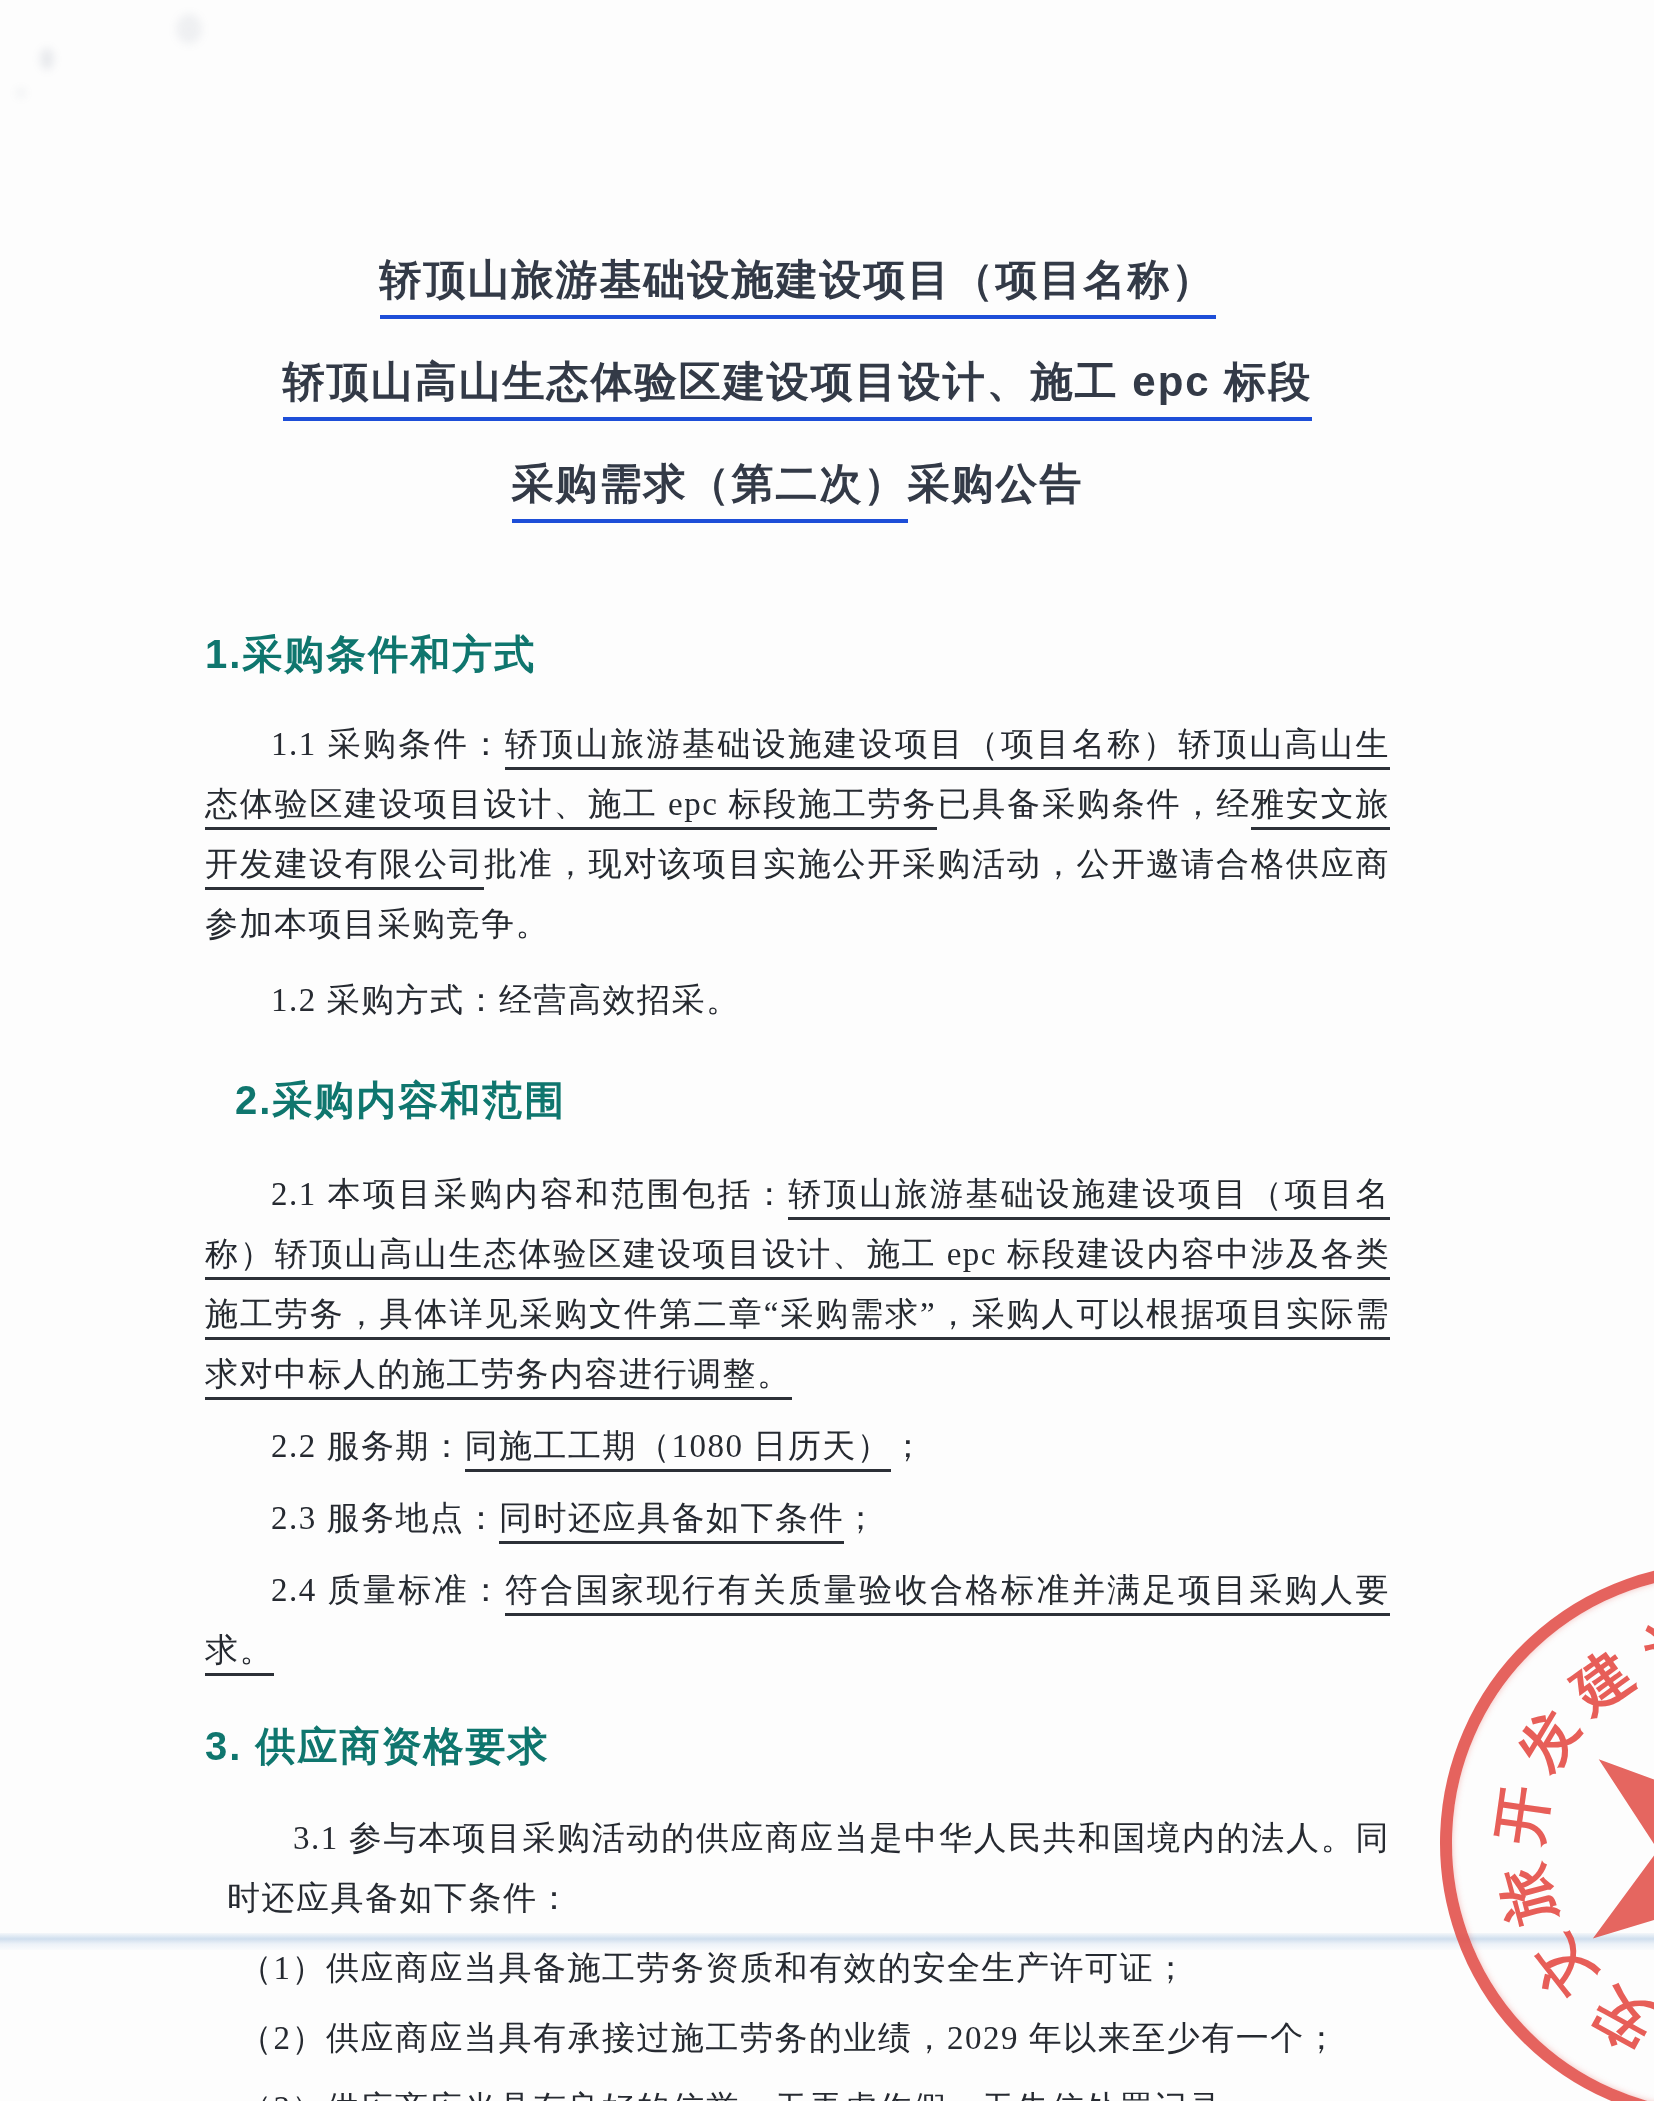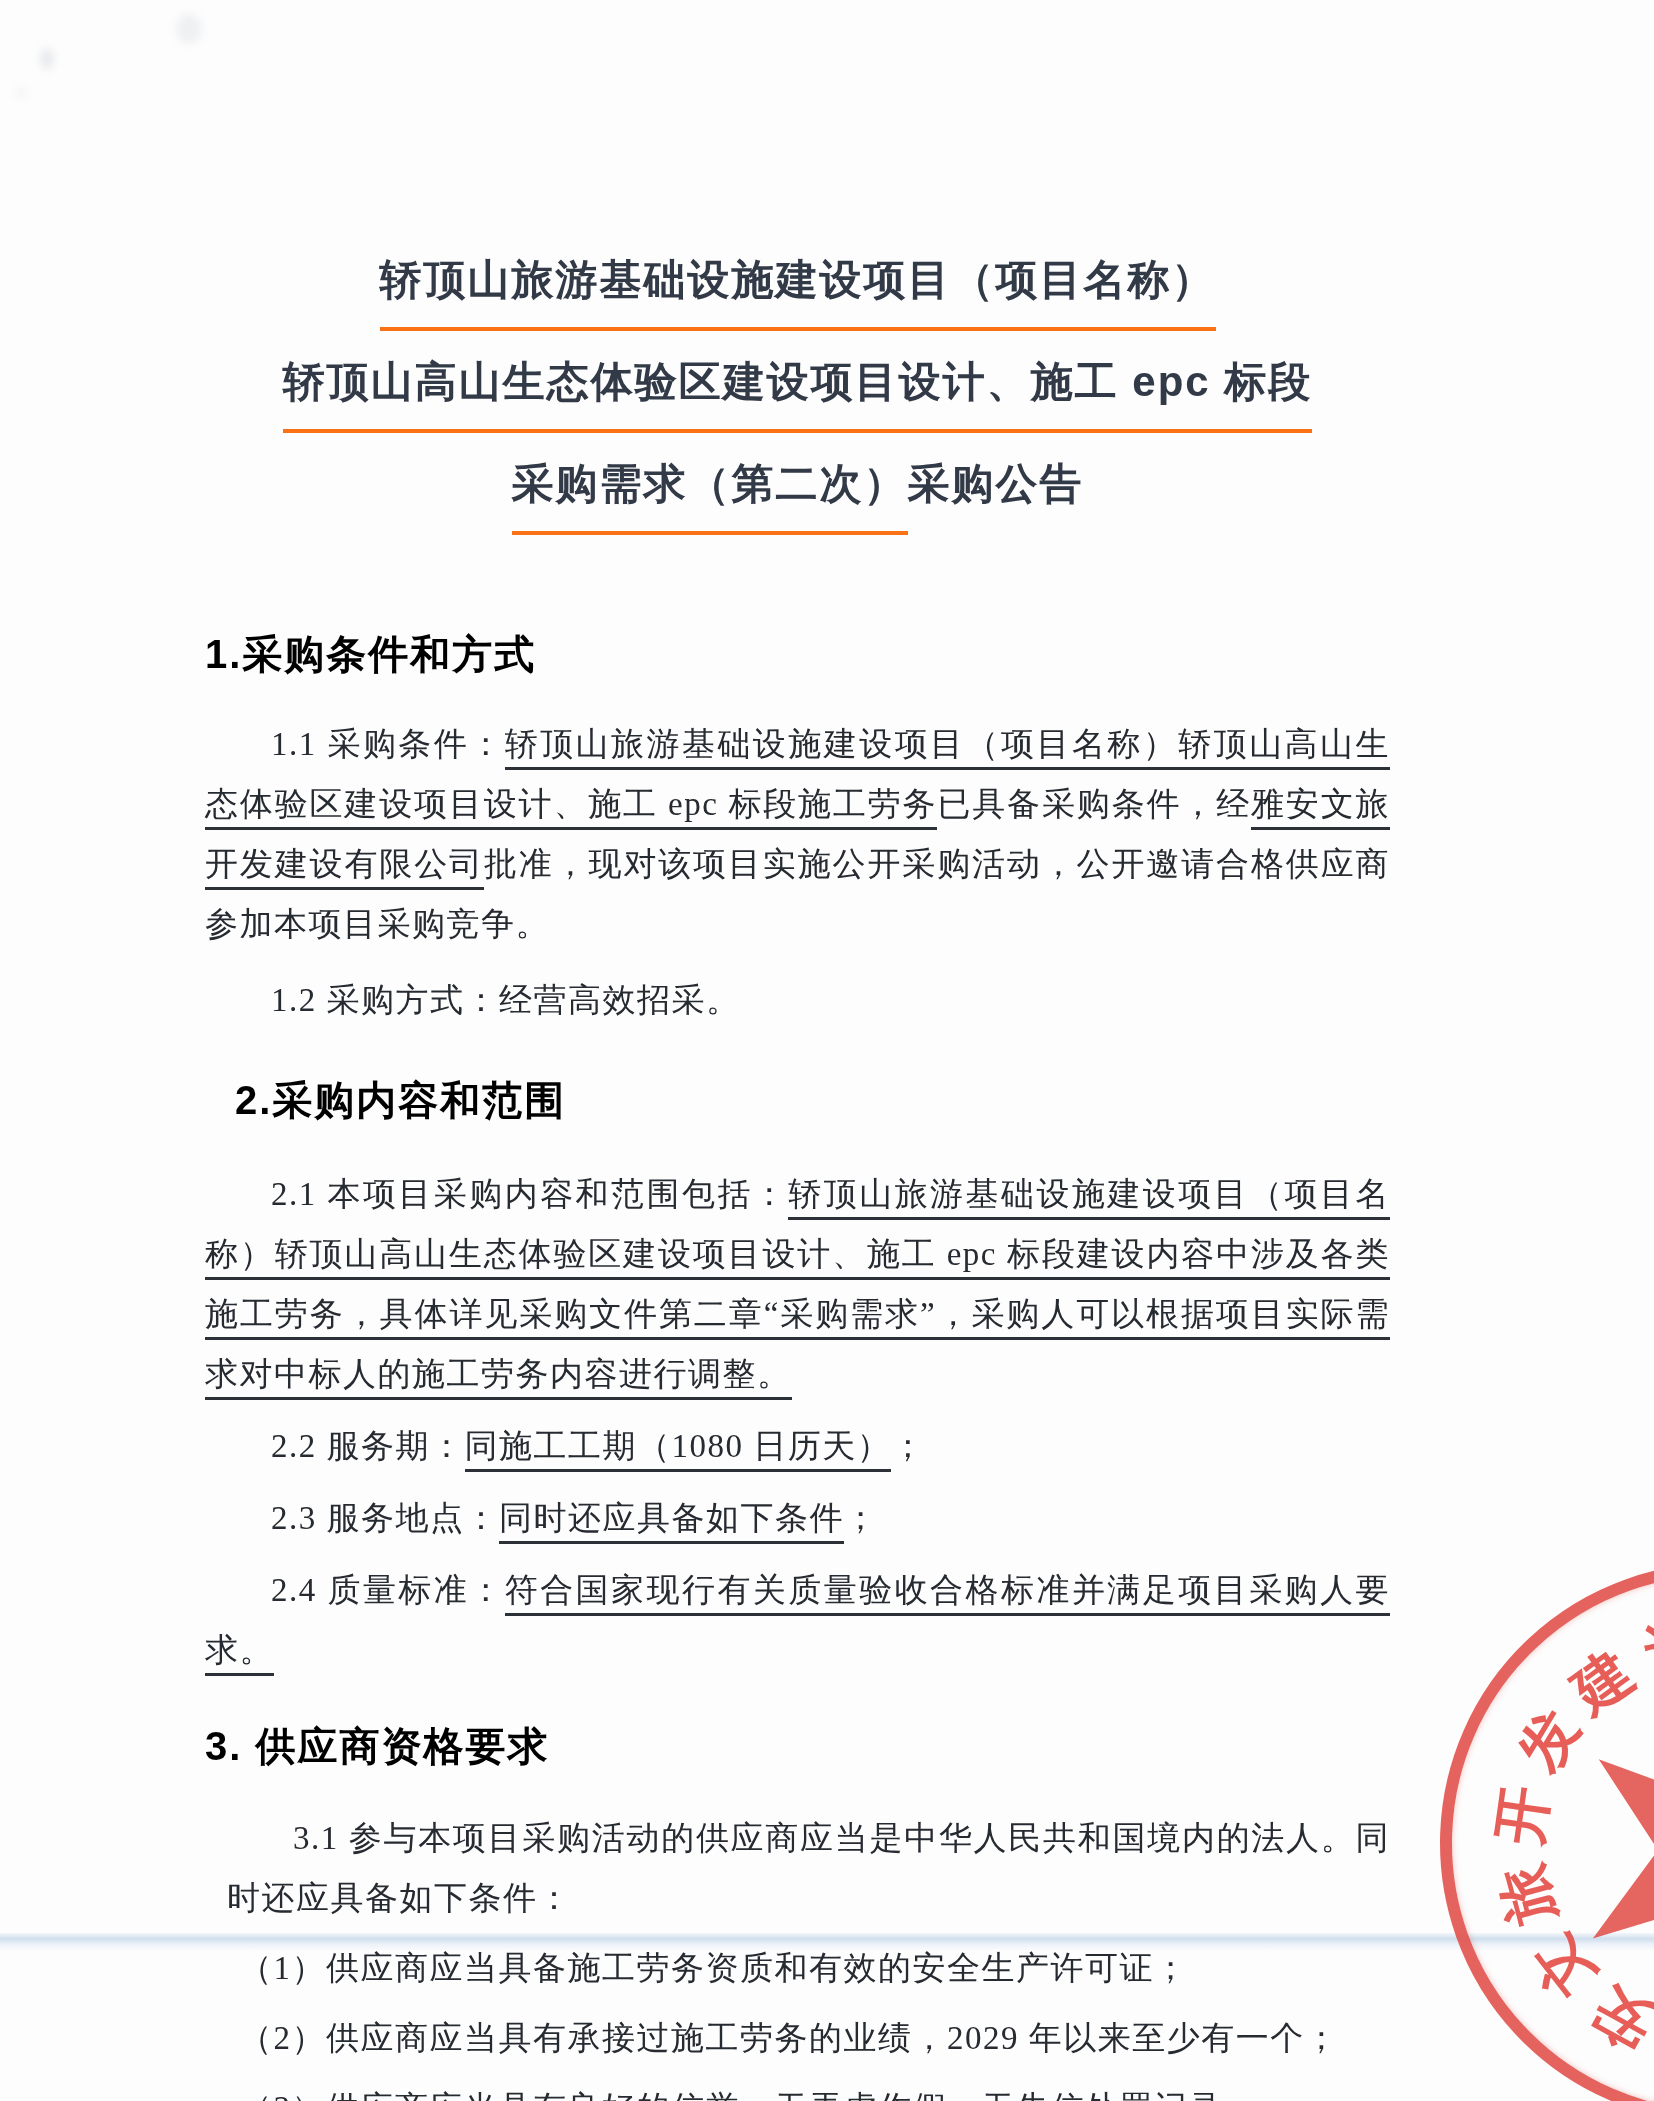--- a/index.html
+++ b/index.html
@@ -22,31 +22,31 @@
     text-align: center;
     font-family: "Liberation Sans", sans-serif;
     font-weight: 700;
     font-size: 42px;
     line-height: 60px;
     letter-spacing: 2px;
     color: #333a47;
     margin: 0 0 42px 0;
   }
   .title-underline {
-    border-bottom: 4px solid #f97316;
-    padding-bottom: 24px;
+    border-bottom: 4px solid #1d4ed8;
+    padding-bottom: 12px;
   }
   
   .sec-heading {
     font-family: "Liberation Sans", sans-serif;
     font-weight: 700;
     font-size: 40px;
     line-height: 48px;
     letter-spacing: 2px;
-    color: #000000;
+    color: #0f766e;
     margin: 0;
   }
   .sec-heading.h1 { margin-top: 116px; }
   .sec-heading.h2 { margin-top: 46px; margin-left: 30px; }
   .sec-heading.h3 { margin-top: 42px; }
   
   .para {
     font-size: 33px;
     line-height: 60px;
     letter-spacing: 1.5px;

